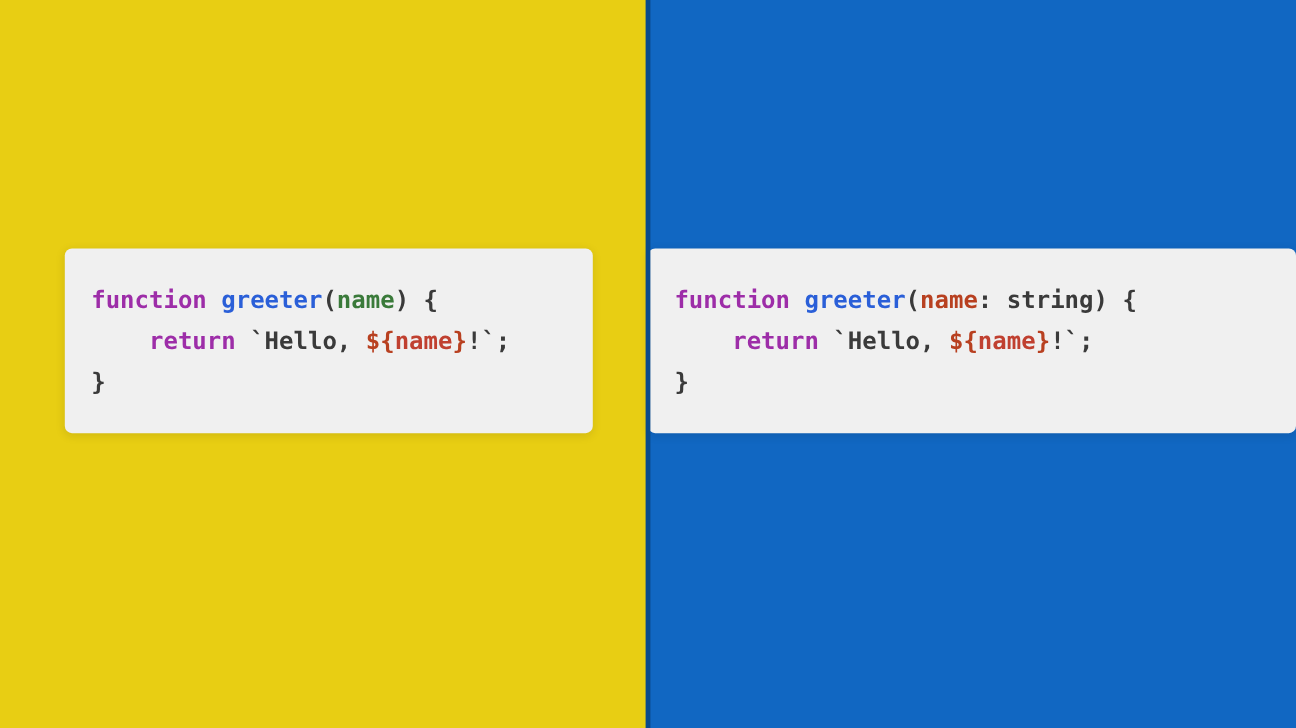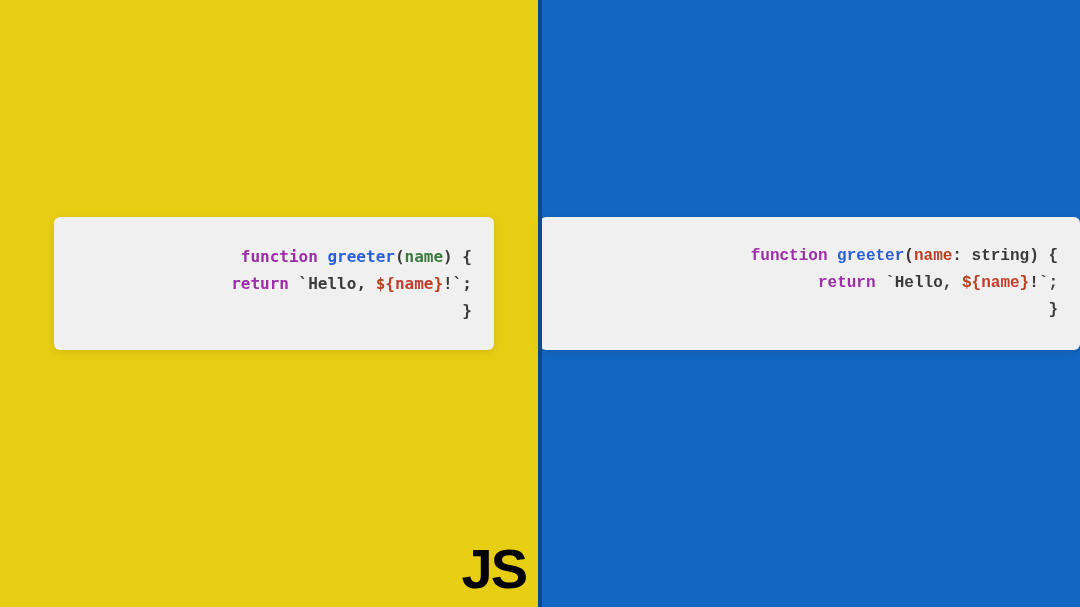--- a/index.html
+++ b/index.html
@@ -34,35 +34,33 @@
       top: 0;
       bottom: 0;
       width: 4px;
       background: #0a4a8a;
       z-index: 10;
     }
     .code-box {
       background: #f0f0f0;
       border-radius: 6px;
       padding: 26px 22px;
-      font-size: 16px;
+      font-size: 20px;
       line-height: 1.7;
       white-space: pre;
       font-weight: 600;
       box-shadow: 0 2px 8px rgba(0,0,0,0.1);
       margin-top: -40px;
-      text-align: right;
     }
     .code-box-left {
       width: 440px;
       margin-left: 8px;
     }
     .code-box-right {
       width: 564px;
-      font-family: Liberation Mono, monospace;
     }
     .badge {
       position: absolute;
       bottom: 6px;
       right: 14px;
       font-size: 56px;
       font-weight: 900;
       font-family: Arial, Helvetica, sans-serif;
       letter-spacing: -2px;
       color: #000;
@@ -82,21 +80,20 @@
     .tok-colon { color: #3a3a3a; }
     .tok-return { color: #9d2da8; }
   </style>
 </head>
 <body>
 
 <div class="panel panel-left">
   <div class="code-box code-box-left"><span class="tok-keyword">function</span> <span class="tok-func">greeter</span><span class="tok-paren">(</span><span class="tok-param-js">name</span><span class="tok-paren">)</span> <span class="tok-brace">{</span>
     <span class="tok-return">return</span> <span class="tok-string">`Hello, </span><span class="tok-interp-dollar">$</span><span class="tok-interp-brace">{</span><span class="tok-interp-var">name</span><span class="tok-interp-brace">}</span><span class="tok-string">!`</span><span class="tok-punct">;</span>
 <span class="tok-brace">}</span></div>
-  <div class="badge">JS</div>
   <div class="divider"></div>
 </div>
 
 <div class="panel panel-right">
   <div class="code-box code-box-right"><span class="tok-keyword">function</span> <span class="tok-func">greeter</span><span class="tok-paren">(</span><span class="tok-param-ts">name</span><span class="tok-colon">:</span> <span class="tok-type">string</span><span class="tok-paren">)</span> <span class="tok-brace">{</span>
     <span class="tok-return">return</span> <span class="tok-string">`Hello, </span><span class="tok-interp-dollar">$</span><span class="tok-interp-brace">{</span><span class="tok-interp-var">name</span><span class="tok-interp-brace">}</span><span class="tok-string">!`</span><span class="tok-punct">;</span>
 <span class="tok-brace">}</span></div>
 </div>
 
 </body></html>

